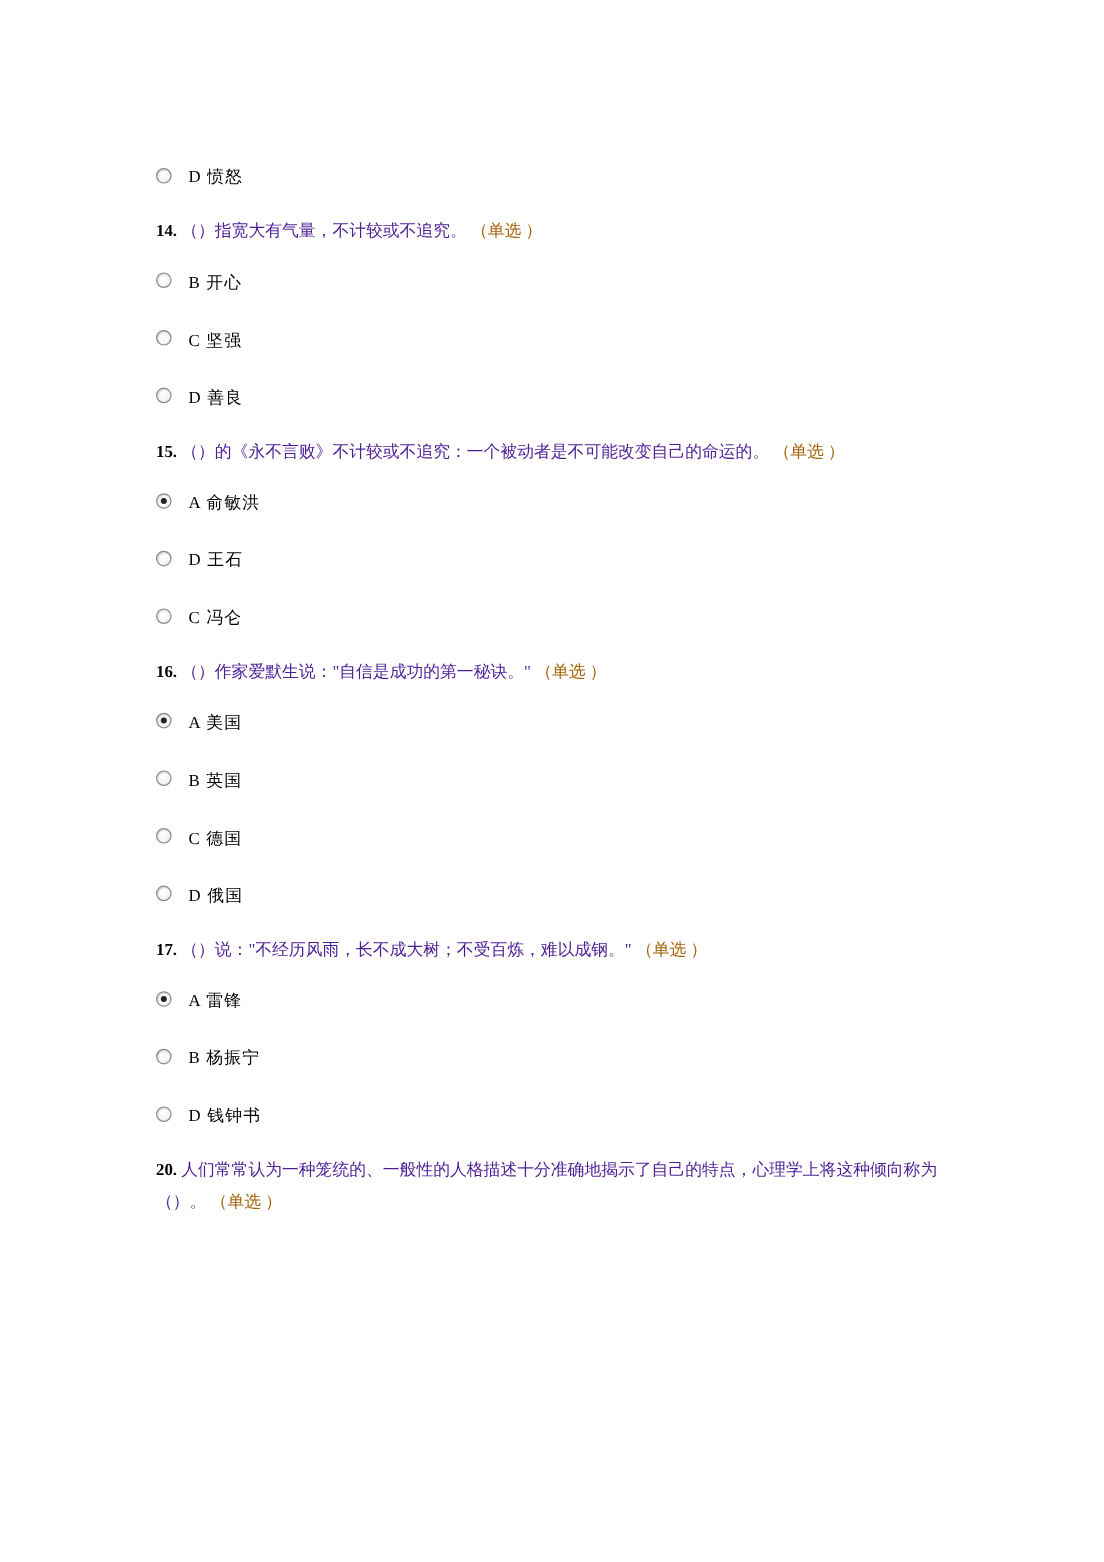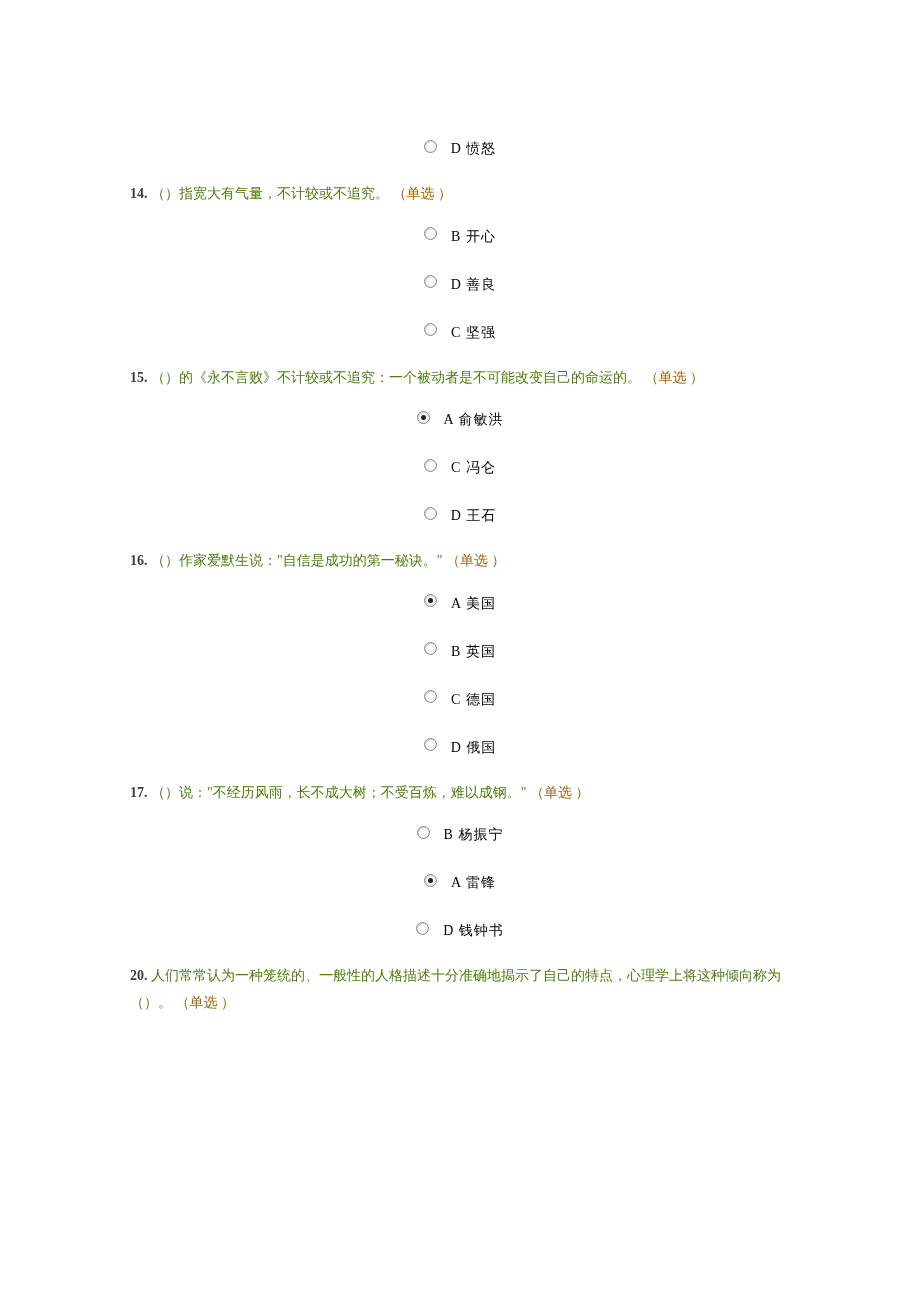--- a/index.html
+++ b/index.html
@@ -10,21 +10,20 @@
       font-size: 14px;
       color: #000;
       padding: 120px 130px 60px 130px;
       line-height: 1.5;
     }
     .option-row {
       display: flex;
       align-items: center;
       margin: 13px 0 22px 0;
       gap: 14px;
-      justify-content: center;
     }
     .radio {
       width: 13px;
       height: 13px;
       min-width: 13px;
       border: 1px solid #888;
       border-radius: 50%;
       background: radial-gradient(circle at 30% 30%, #fff 0%, #f6f6f6 60%, #e0e0e0 100%);
       box-shadow: inset 1px 1px 1px rgba(0,0,0,0.15);
       display: inline-flex;
@@ -43,82 +42,82 @@
       font-family: SimSun, "宋体", serif;
       font-size: 14px;
       color: #000;
       letter-spacing: 1px;
       padding-top: 5px;
     }
     .question {
       margin: 4px 0 8px 0;
       line-height: 1.9;
     }
-    .qnum { color: #404040; font-weight: bold; }
-    .qstem { color: #4d7c0f; }
+    .qnum { color: #000000; font-weight: bold; }
+    .qstem { color: #4c1d95; }
     .qtag { color: #a16207; }
   </style>
 </head>
 <body>
 
 <div id="root">
     <div class="option-row">
       <span class="radio"></span>
       <span class="opt-label">D 愤怒</span>
     </div>
     <div class="question"><span class="qnum">14.</span><span class="qstem"> （）指宽大有气量，不计较或不追究。 </span><span class="qtag">（单选 ）</span></div>
     <div class="option-row">
       <span class="radio"></span>
       <span class="opt-label">B 开心</span>
     </div>
     <div class="option-row">
       <span class="radio"></span>
-      <span class="opt-label">D 善良</span>
+      <span class="opt-label">C 坚强</span>
     </div>
     <div class="option-row">
       <span class="radio"></span>
-      <span class="opt-label">C 坚强</span>
+      <span class="opt-label">D 善良</span>
     </div>
     <div class="question"><span class="qnum">15.</span><span class="qstem"> （）的《永不言败》不计较或不追究：一个被动者是不可能改变自己的命运的。 </span><span class="qtag">（单选 ）</span></div>
     <div class="option-row">
       <span class="radio checked"></span>
       <span class="opt-label">A 俞敏洪</span>
     </div>
     <div class="option-row">
       <span class="radio"></span>
-      <span class="opt-label">C 冯仑</span>
+      <span class="opt-label">D 王石</span>
     </div>
     <div class="option-row">
       <span class="radio"></span>
-      <span class="opt-label">D 王石</span>
+      <span class="opt-label">C 冯仑</span>
     </div>
     <div class="question"><span class="qnum">16.</span><span class="qstem"> （）作家爱默生说："自信是成功的第一秘诀。" </span><span class="qtag">（单选 ）</span></div>
     <div class="option-row">
       <span class="radio checked"></span>
       <span class="opt-label">A 美国</span>
     </div>
     <div class="option-row">
       <span class="radio"></span>
       <span class="opt-label">B 英国</span>
     </div>
     <div class="option-row">
       <span class="radio"></span>
       <span class="opt-label">C 德国</span>
     </div>
     <div class="option-row">
       <span class="radio"></span>
       <span class="opt-label">D 俄国</span>
     </div>
     <div class="question"><span class="qnum">17.</span><span class="qstem"> （）说："不经历风雨，长不成大树；不受百炼，难以成钢。" </span><span class="qtag">（单选 ）</span></div>
     <div class="option-row">
+      <span class="radio checked"></span>
+      <span class="opt-label">A 雷锋</span>
+    </div>
+    <div class="option-row">
       <span class="radio"></span>
       <span class="opt-label">B 杨振宁</span>
-    </div>
-    <div class="option-row">
-      <span class="radio checked"></span>
-      <span class="opt-label">A 雷锋</span>
     </div>
     <div class="option-row">
       <span class="radio"></span>
       <span class="opt-label">D 钱钟书</span>
     </div>
     <div class="question"><span class="qnum">20.</span><span class="qstem"> 人们常常认为一种笼统的、一般性的人格描述十分准确地揭示了自己的特点，心理学上将这种倾向称为（）。 </span><span class="qtag">（单选 ）</span></div>
   </div>
 
 </body></html>

